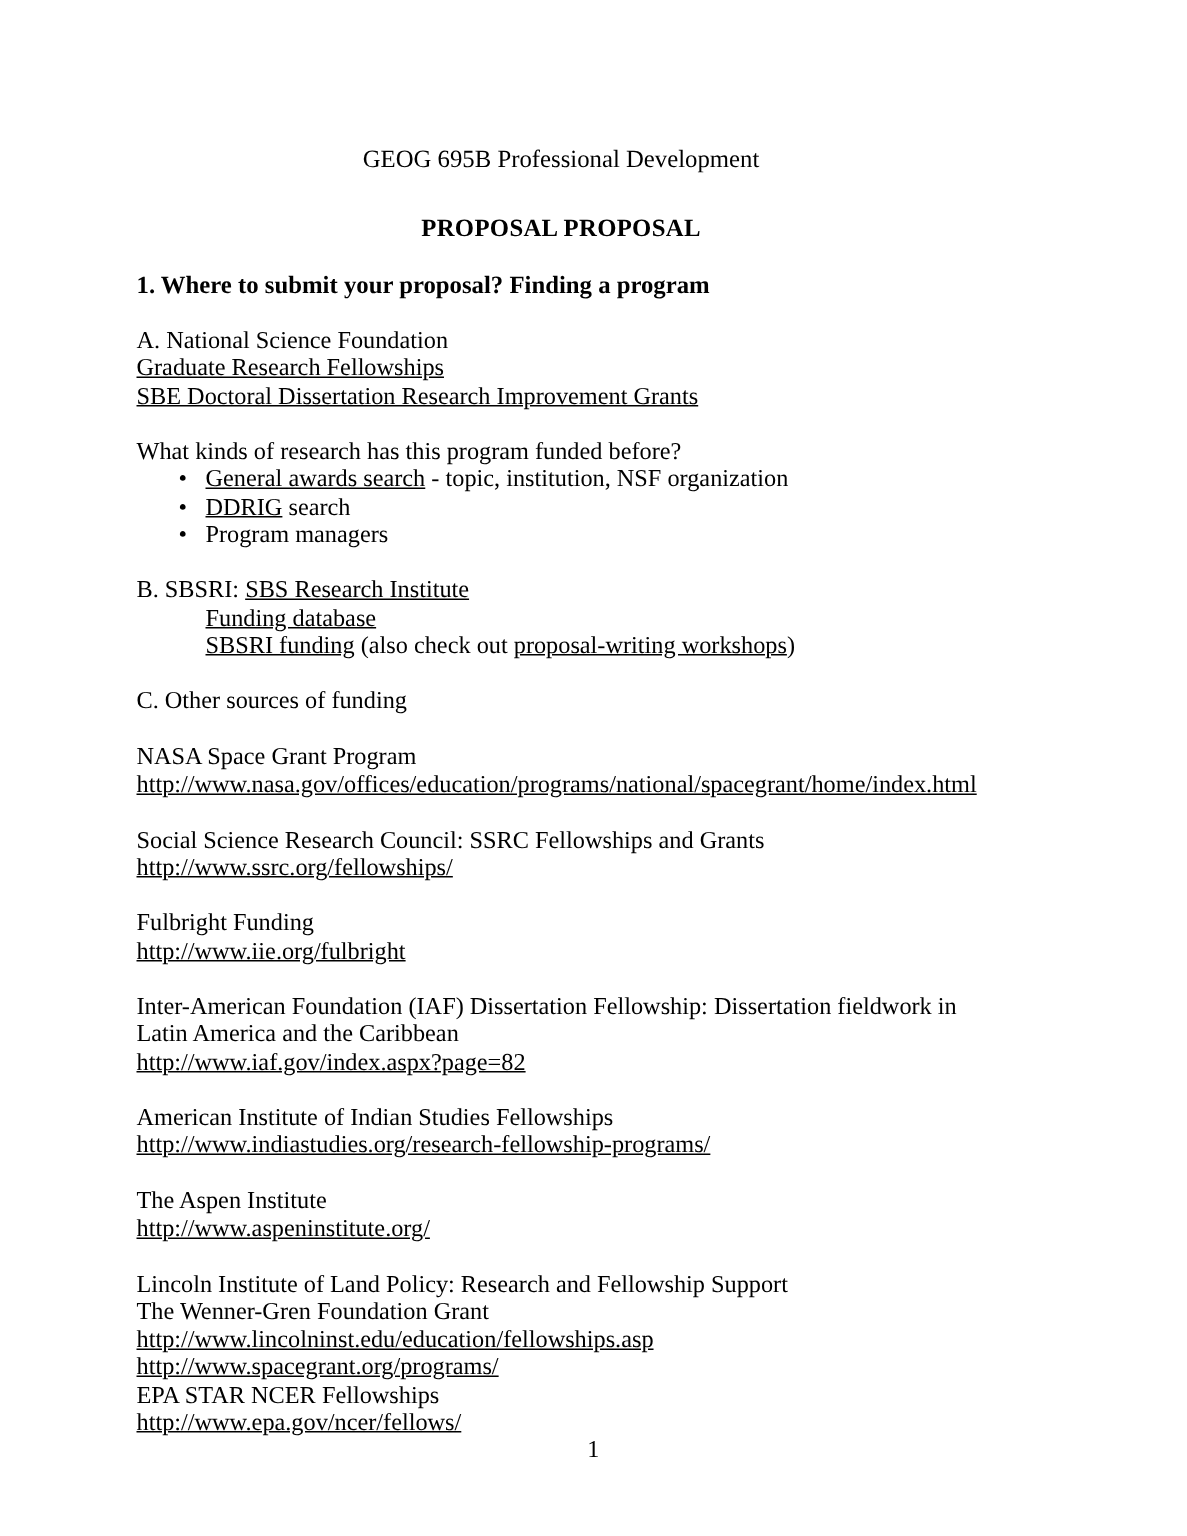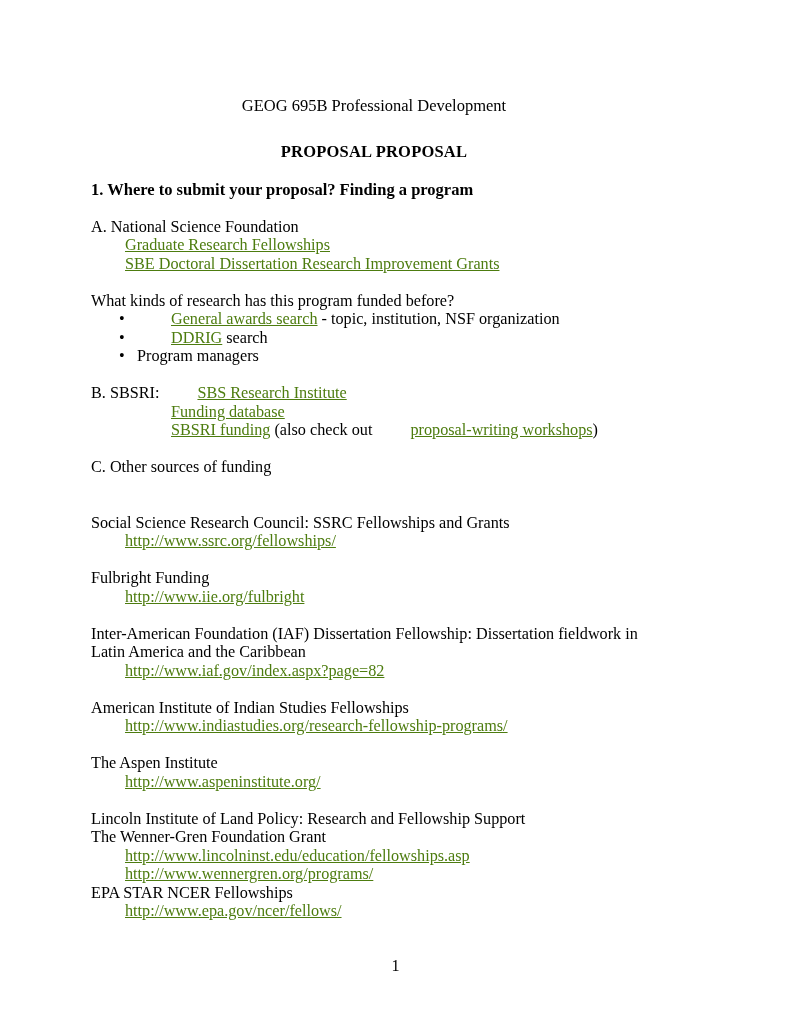--- a/index.html
+++ b/index.html
@@ -65,25 +65,24 @@
   .para {
     margin: 0;
     padding: 0;
   }
   .blank {
     height: 18.5px;
     font-size: 16.2px;
     line-height: 18.5px;
   }
   a.lnk, .lnk {
-    color: #4d7c0f;
+    color: #000000;
     text-decoration: underline;
     text-underline-offset: 1px;
     cursor: pointer;
-    margin-left: 34px;
   }
   .bullets {
     list-style: none;
     margin: 0;
     padding: 0;
   }
   .bullets li {
     position: relative;
     padding-left: 46px;
     font-size: 16.2px;
@@ -144,20 +143,24 @@
 
     <div class="line"><span>B. SBSRI: </span><span class="lnk">SBS Research Institute</span></div>
     <div class="line indent-1"><span class="lnk">Funding database</span></div>
     <div class="line indent-1"><span class="lnk">SBSRI funding</span><span> (also check out </span><span class="lnk">proposal-writing workshops</span><span>)</span></div>
 
     <div class="blank">&nbsp;</div>
 
     <div class="line">C. Other sources of funding</div>
     <div class="blank">&nbsp;</div>
 
+    <div class="para">
+      <div class="line">NASA Space Grant Program</div>
+      <div class="line"><span class="lnk">http://www.nasa.gov/offices/education/programs/national/spacegrant/home/index.html</span></div>
+    </div>
     <div class="blank">&nbsp;</div>
 
     <div class="para">
       <div class="line">Social Science Research Council: SSRC Fellowships and Grants</div>
       <div class="line"><span class="lnk">http://www.ssrc.org/fellowships/</span></div>
     </div>
     <div class="blank">&nbsp;</div>
 
     <div class="para">
       <div class="line">Fulbright Funding</div>
@@ -180,21 +183,21 @@
     <div class="para">
       <div class="line">The Aspen Institute</div>
       <div class="line"><span class="lnk">http://www.aspeninstitute.org/</span></div>
     </div>
     <div class="blank">&nbsp;</div>
 
     <div class="para">
       <div class="line">Lincoln Institute of Land Policy: Research and Fellowship Support</div>
       <div class="line">The Wenner-Gren Foundation Grant</div>
       <div class="line"><span class="lnk">http://www.lincolninst.edu/education/fellowships.asp</span></div>
-      <div class="line"><span class="lnk">http://www.wennergren.org/programs/</span></div>
+      <div class="line"><span class="lnk">http://www.spacegrant.org/programs/</span></div>
       <div class="line">EPA STAR NCER Fellowships</div>
       <div class="line"><span class="lnk">http://www.epa.gov/ncer/fellows/</span></div>
     </div>
 
   </div>
 
   <div class="page-number">1</div>
 </div>
 
 </body></html>

